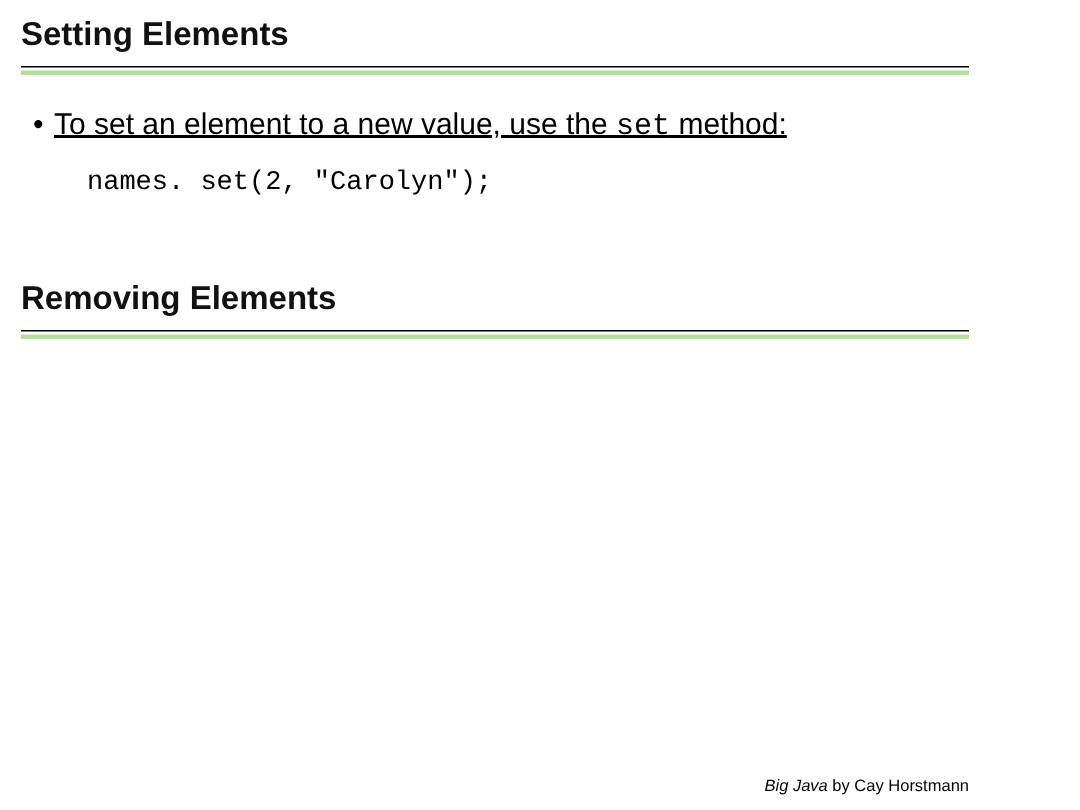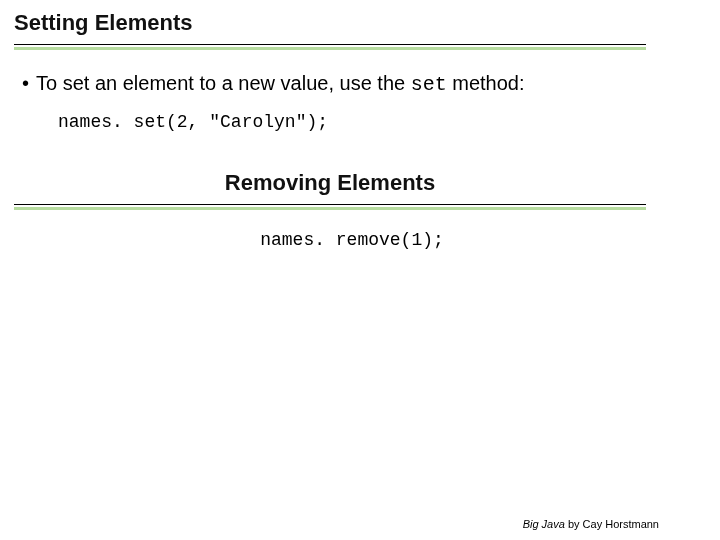--- a/index.html
+++ b/index.html
@@ -28,35 +28,36 @@
   }
   .rule .green {
     position: absolute; left: 0; right: 0; top: 3px;
     height: 3px; background: #b7dca0;
   }
   .bullet {
     padding-left: 8px;
     font-size: 20px;
     line-height: 1.35;
     margin-bottom: 14px;
+    text-decoration: underline;
   }
   .bullet .dot { display: inline-block; width: 14px; }
   .codeword {
     font-family: "Courier New", Courier, monospace;
   }
   .codeline {
     font-family: "Courier New", Courier, monospace;
     font-size: 18px;
     margin-left: 44px;
     margin-bottom: 36px;
   }
-  .section2 { margin-top: 38px; text-align: center; }
+  .section2 { margin-top: 54px; }
   .footer {
     position: absolute;
-    right: 1px;
+    right: 14px;
     bottom: 8px;
     text-align: right;
     font-size: 11px;
     line-height: 1.35;
     color: #000;
   }
   .footer em { font-style: italic; }
 </style>
 </head>
 <body>
@@ -72,21 +73,20 @@
     <span class="dot">•</span><span>To set an element to a new value, use the </span><span class="codeword">set</span><span>  method:</span>
   </div>
   <div class="codeline">names. set(2, "Carolyn");</div>
 
   <div class="section2">
     <div class="heading">Removing Elements</div>
     <div class="rule">
       <div class="dark"></div>
       <div class="green"></div>
     </div>
-    <div class="codeline">names. remove(1);</div>
   </div>
 
   <div class="footer">
     <div>
       <em>Big Java</em><span> by Cay Horstmann</span>
     </div>
   </div>
 
 </div>
 

